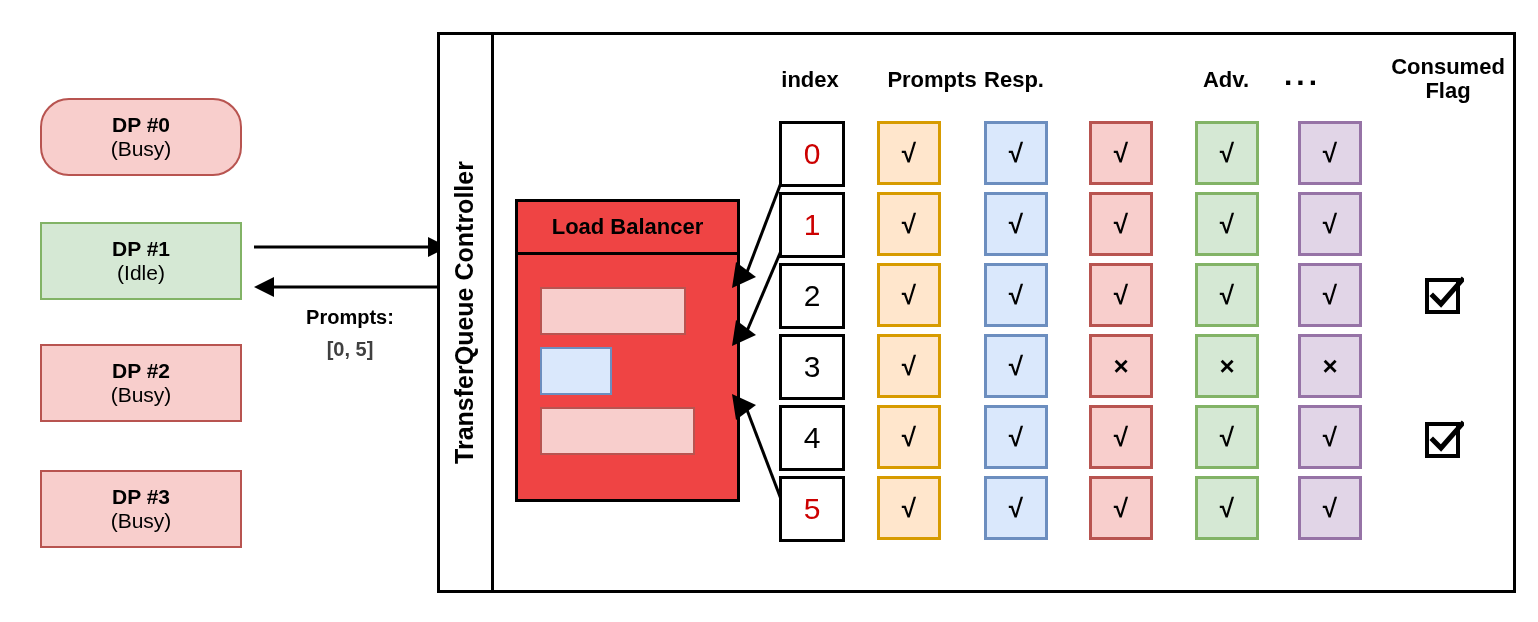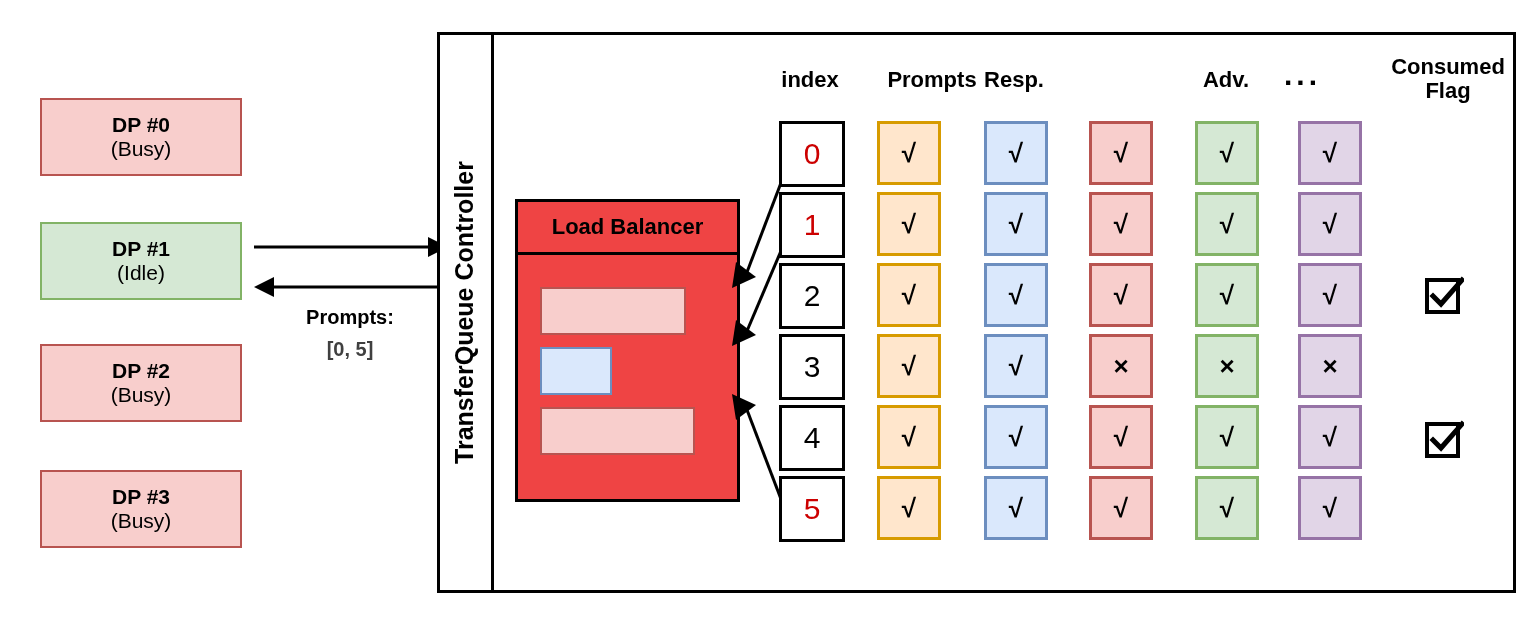--- a/index.html
+++ b/index.html
@@ -160,21 +160,21 @@
     letter-spacing:4px;
     color:#000;
   }
 </style>
 </head>
 <body>
 
 <div id="stage">
 
   <div>
-    <div class="dp-box" style="left:40px; top:98px;">
+    <div class="dp-box" style="left:40px; top:98px;border-radius:29px;">
       <span class="dp-title">DP #0</span>
       <span class="dp-state">(Busy)</span>
     </div>
     <div class="dp-box idle" style="left:40px; top:222px;">
       <span class="dp-title">DP #1</span>
       <span class="dp-state">(Idle)</span>
     </div>
     <div class="dp-box" style="left:40px; top:344px;">
       <span class="dp-title">DP #2</span>
       <span class="dp-state">(Busy)</span>

